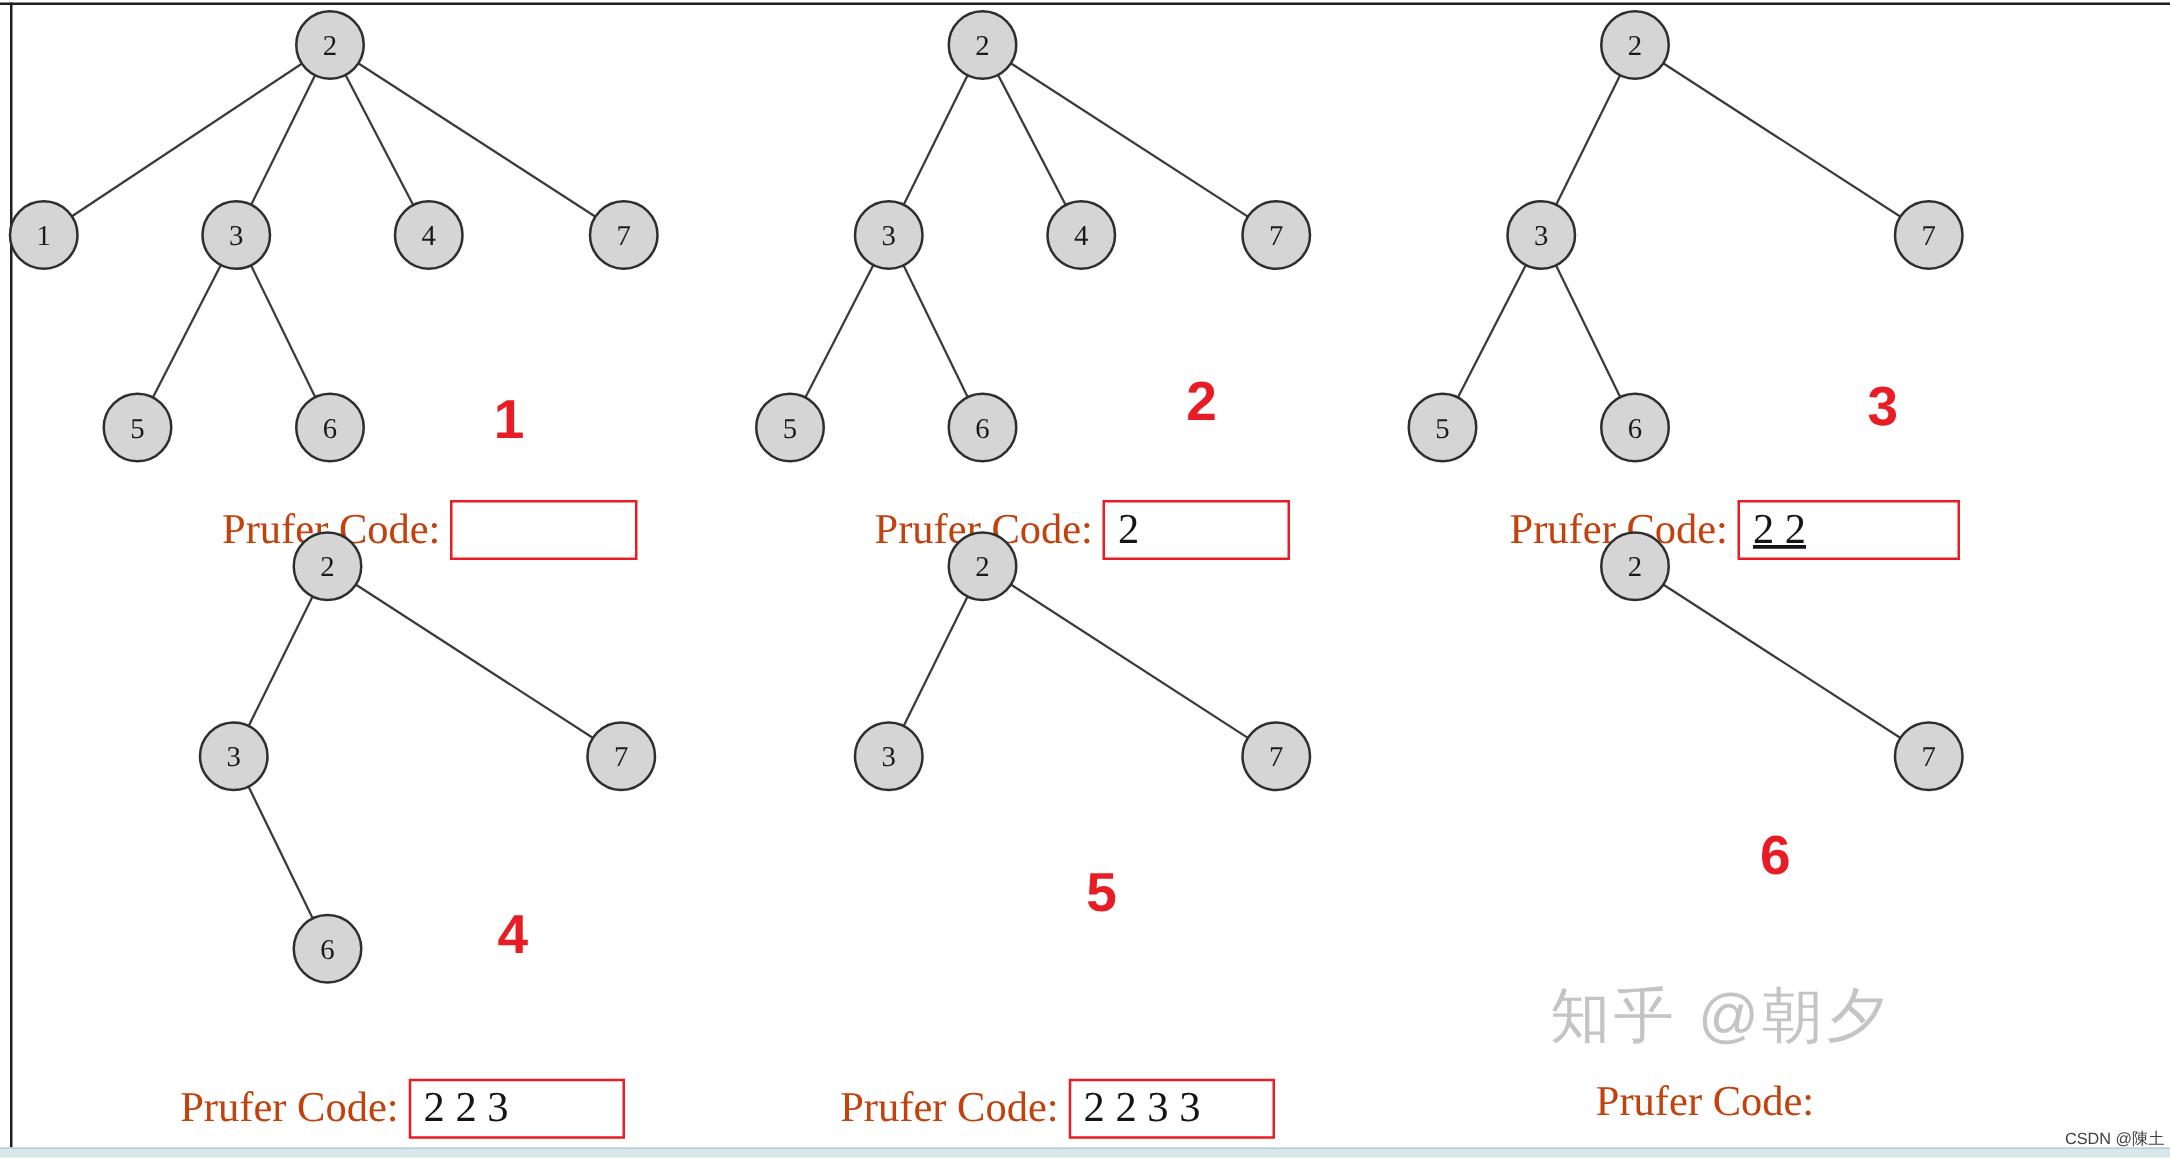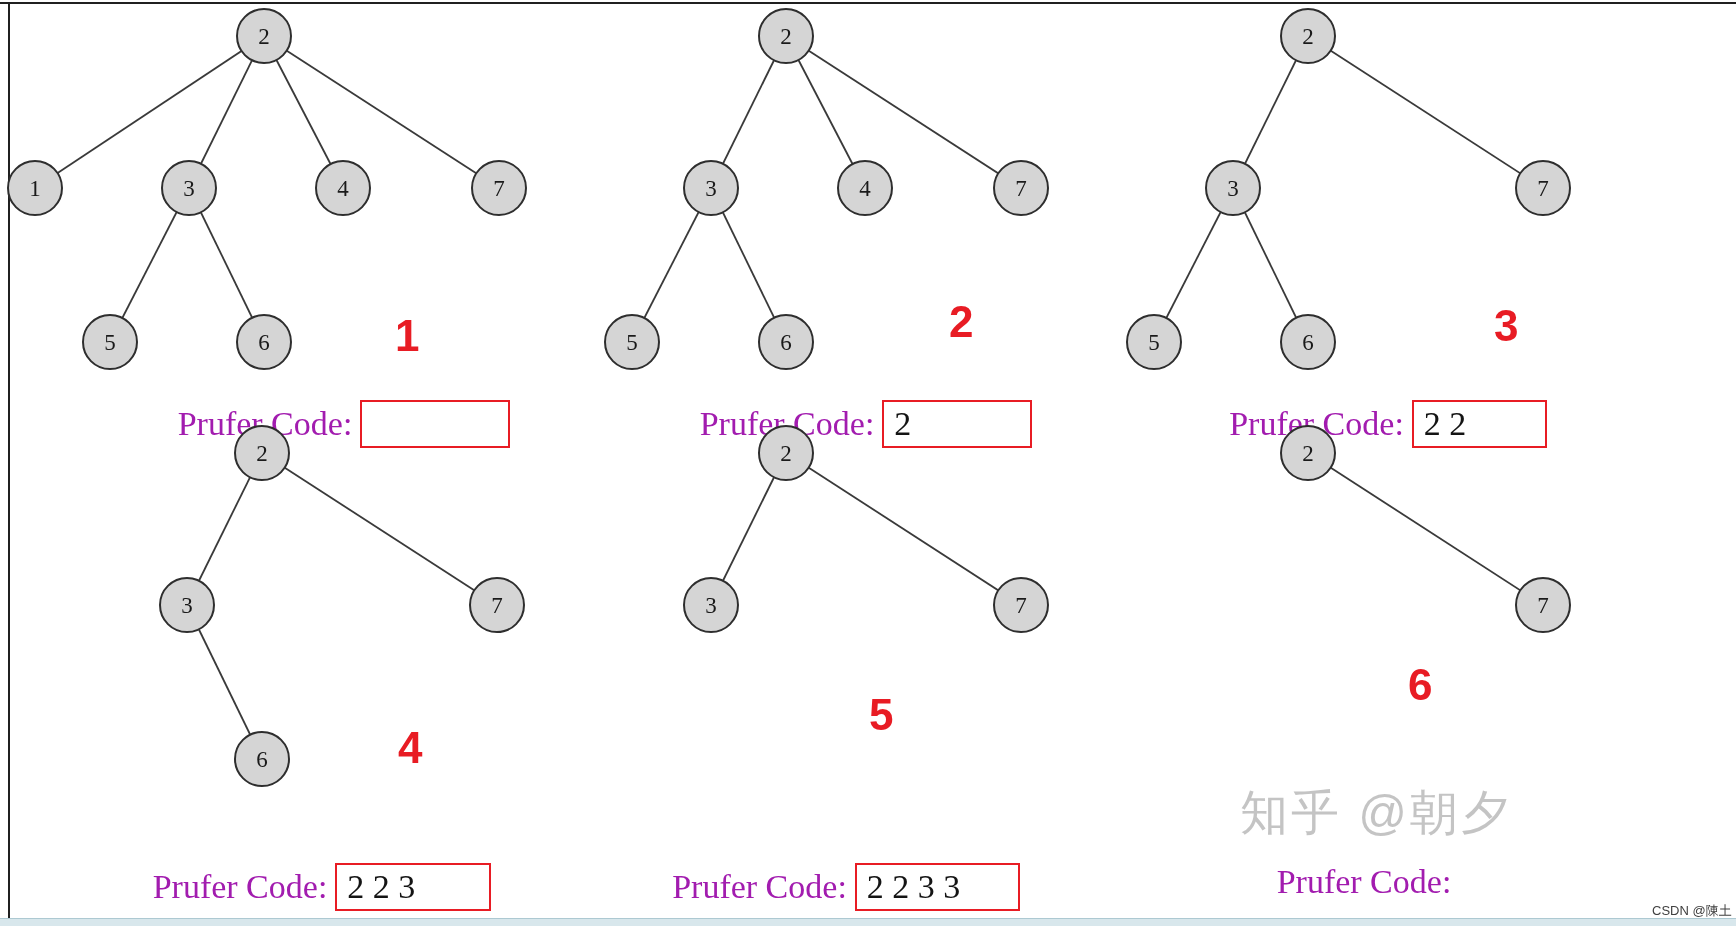--- a/index.html
+++ b/index.html
@@ -25,21 +25,21 @@
 
   .step-num{
     position:absolute;
     font-family:"Liberation Sans", sans-serif;
     font-weight:bold;font-size:44px;line-height:1;
     color:#e81c24;
   }
 
   .caption{display:flex;align-items:center;justify-content:center;margin-top:6px;transform:translateX(62px);}
   .row2 .caption{margin-top:52px;transform:translateX(42px);}
-  .cap-label{font-size:34px;color:#a21caf;margin-right:8px;white-space:nowrap;}
+  .cap-label{font-size:34px;color:#c2410c;margin-right:8px;white-space:nowrap;}
   .code-box{
     height:48px;box-sizing:border-box;border:2px solid #e81c24;
     display:flex;align-items:center;padding-left:10px;
     font-size:34px;color:#141414;white-space:nowrap;
   }
 
   .watermark{
     position:absolute;left:1240px;top:742px;z-index:5;
     font-family:"Liberation Sans", sans-serif;
     font-size:48px;letter-spacing:3px;
@@ -132,21 +132,21 @@
       <circle cx="497" cy="184" r="27" fill="#d5d5d5" stroke="#2e2e2e" stroke-width="2"></circle>
       <text x="497" y="192" text-anchor="middle" font-size="23" font-family="&quot;Liberation Serif&quot;, serif" fill="#1a1a1a">7</text>
       <circle cx="108" cy="338" r="27" fill="#d5d5d5" stroke="#2e2e2e" stroke-width="2"></circle>
       <text x="108" y="346" text-anchor="middle" font-size="23" font-family="&quot;Liberation Serif&quot;, serif" fill="#1a1a1a">5</text>
       <circle cx="262" cy="338" r="27" fill="#d5d5d5" stroke="#2e2e2e" stroke-width="2"></circle>
       <text x="262" y="346" text-anchor="middle" font-size="23" font-family="&quot;Liberation Serif&quot;, serif" fill="#1a1a1a">6</text>
     </svg>
   <div class="step-num" style="left: 448px; top: 300px;">3</div>
   <div class="caption">
     <span class="cap-label">Prufer Code:</span>
-    <span class="code-box" style="width: 135px;">
+    <span class="code-box" style="width: 178px; text-decoration: underline;">
         <span>2 2</span>
       </span>
   </div>
 </div>
 
 <div class="panel row2 p4">
   <svg class="tree-svg" width="560" height="390" viewBox="0 0 560 390">
       <line x1="262" y1="32" x2="187" y2="184" stroke="#3a3a3a" stroke-width="1.8"></line>
       <line x1="262" y1="32" x2="497" y2="184" stroke="#3a3a3a" stroke-width="1.8"></line>
       <line x1="187" y1="184" x2="262" y2="338" stroke="#3a3a3a" stroke-width="1.8"></line>
@@ -155,21 +155,21 @@
       <circle cx="187" cy="184" r="27" fill="#d5d5d5" stroke="#2e2e2e" stroke-width="2"></circle>
       <text x="187" y="192" text-anchor="middle" font-size="23" font-family="&quot;Liberation Serif&quot;, serif" fill="#1a1a1a">3</text>
       <circle cx="497" cy="184" r="27" fill="#d5d5d5" stroke="#2e2e2e" stroke-width="2"></circle>
       <text x="497" y="192" text-anchor="middle" font-size="23" font-family="&quot;Liberation Serif&quot;, serif" fill="#1a1a1a">7</text>
       <circle cx="262" cy="338" r="27" fill="#d5d5d5" stroke="#2e2e2e" stroke-width="2"></circle>
       <text x="262" y="346" text-anchor="middle" font-size="23" font-family="&quot;Liberation Serif&quot;, serif" fill="#1a1a1a">6</text>
     </svg>
   <div class="step-num" style="left: 398px; top: 305px;">4</div>
   <div class="caption">
     <span class="cap-label">Prufer Code:</span>
-    <span class="code-box" style="width: 156px;">
+    <span class="code-box" style="width: 173px;">
         <span>2 2 3</span>
       </span>
   </div>
 </div>
 
 <div class="panel row2 p5">
   <svg class="tree-svg" width="560" height="390" viewBox="0 0 560 390">
       <line x1="262" y1="32" x2="187" y2="184" stroke="#3a3a3a" stroke-width="1.8"></line>
       <line x1="262" y1="32" x2="497" y2="184" stroke="#3a3a3a" stroke-width="1.8"></line>
       <circle cx="262" cy="32" r="27" fill="#d5d5d5" stroke="#2e2e2e" stroke-width="2"></circle>

